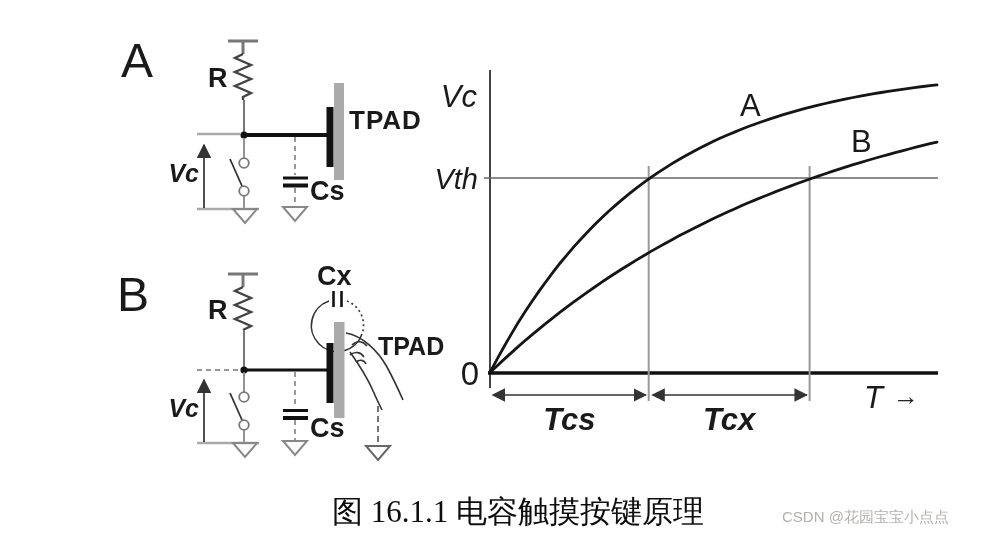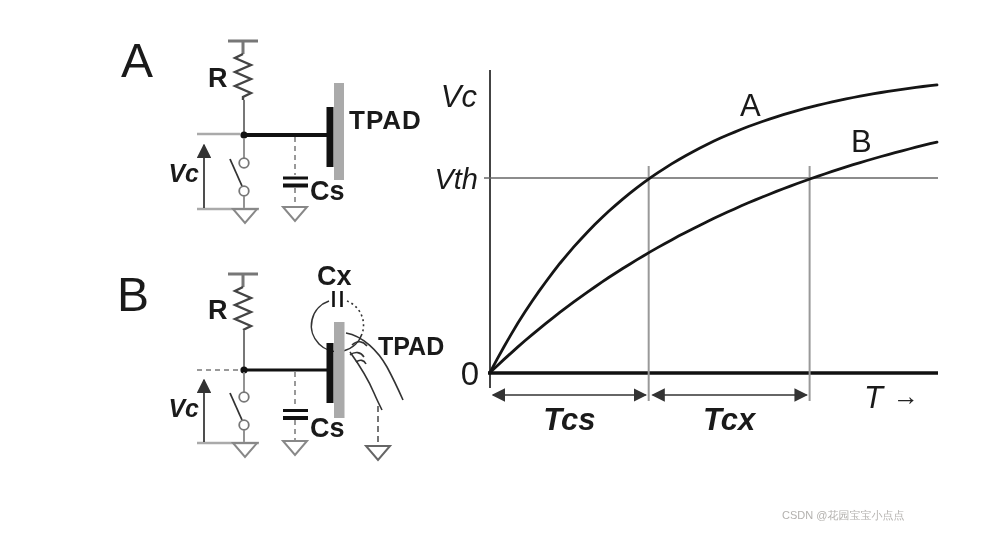--- a/index.html
+++ b/index.html
@@ -19,21 +19,21 @@
   .curve-label{font-size:31px;}
   .dim-label{font-size:31px;font-weight:700;font-style:italic;}
   .t-arrow{font-size:26px;fill:#222;}
   #caption{
     position:absolute;left:332px;top:491px;width:420px;
     font-family:"Liberation Serif","DejaVu Serif",serif;
     font-size:31px;color:#0d0d0d;white-space:nowrap;
   }
   #watermark{
     position:absolute;left:782px;top:508px;
-    font-size:11px;color:#b3b1ae;white-space:nowrap;
+    font-size:15px;color:#b3b1ae;white-space:nowrap;
     font-family:"Liberation Sans","DejaVu Sans",sans-serif;
   }
 </style>
 </head>
 <body>
 
 <div id="stage">
 
 <svg width="1006" height="541" viewBox="0 0 1006 541" xmlns="http://www.w3.org/2000/svg">
   <defs>
@@ -147,15 +147,16 @@
     <text class="zero-label" text-anchor="end" x="479" y="385">0</text>
     <text class="curve-label" x="740" y="116">A</text>
     <text class="curve-label" x="851" y="152">B</text>
     <text class="dim-label" text-anchor="middle" x="569.3425" y="430">Tcs</text>
     <text class="dim-label" text-anchor="middle" x="729.145" y="430">Tcx</text>
     <text class="axis-label" x="864" y="408">T</text>
     <text class="t-arrow" x="893" y="405">→</text>
   </g>
 </svg>
 
+<div id="caption">图 16.1.1  电容触摸按键原理</div>
 <div id="watermark" style="color: rgb(179, 177, 174);">CSDN @花园宝宝小点点</div>
 
 </div>
 
 </body></html>

